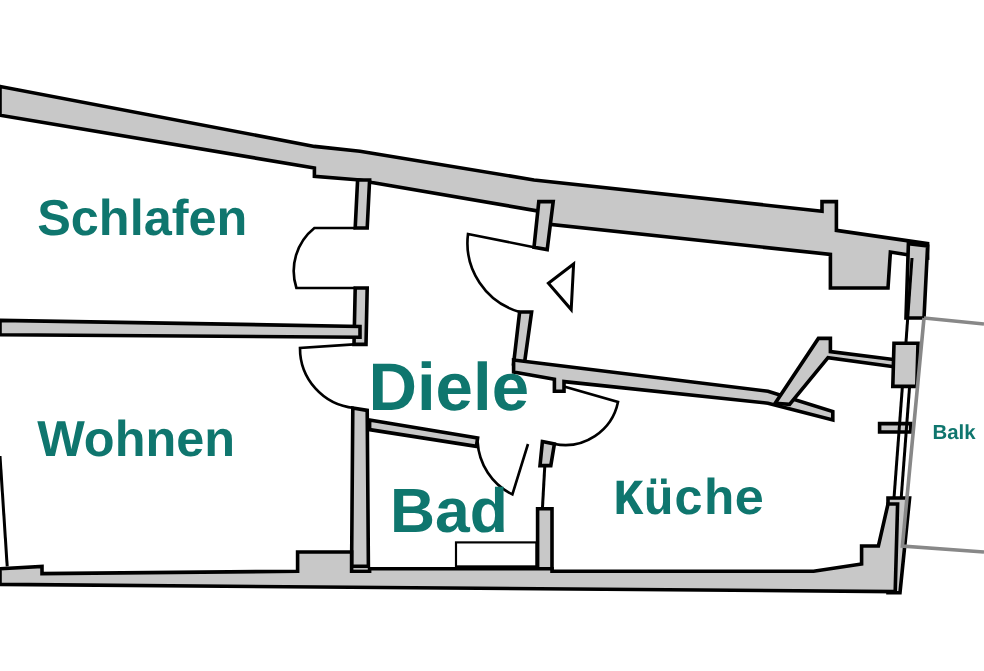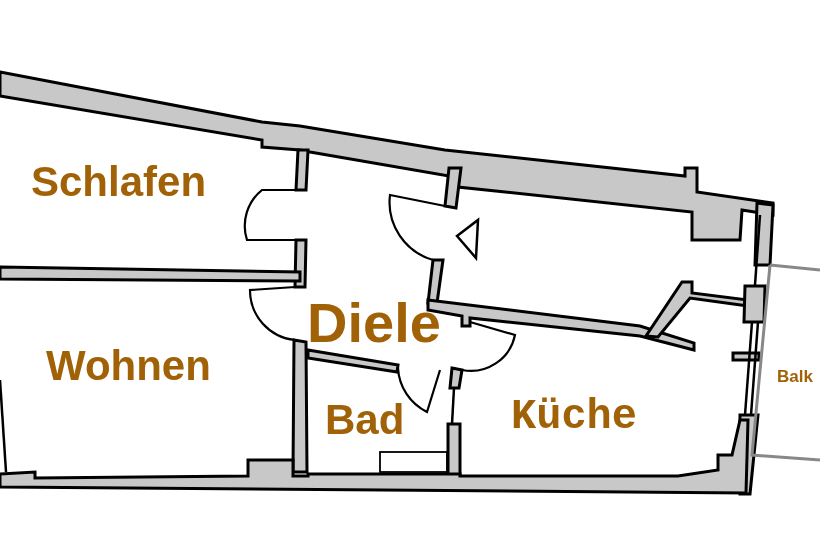--- a/index.html
+++ b/index.html
@@ -2,21 +2,21 @@
 <html><head>
 <meta charset="utf-8">
 <style>
   html, body { margin: 0; padding: 0; background: #ffffff; }
   body { width: 820px; height: 559px; overflow: hidden; position: relative; font-family: "Liberation Sans", sans-serif; }
   #plan { position: absolute; left: 0; top: 0; width: 820px; height: 559px; }
   .wall { fill: #c8c8c8; stroke: #000; stroke-width: 3; stroke-linejoin: miter; }
   .thin { fill: none; stroke: #000; stroke-width: 2.5; }
   .door { fill: none; stroke: #000; stroke-width: 2.2; }
   .balk { fill: none; stroke: #888; stroke-width: 3; }
-  .room-label { position: absolute; color: #a16207; font-weight: bold; font-family: "Liberation Sans", sans-serif; white-space: nowrap; }
+  .room-label { position: absolute; color: #0f766e; font-weight: bold; font-family: "Liberation Sans", sans-serif; white-space: nowrap; }
 </style>
 </head>
 <body>
 
 <div>
 <svg id="plan" viewBox="0 0 820 559">
 
   <polygon class="wall" points="0,72 262,122 300,126 445,150 685,176 685,168 697,168 697,192 773,203 773,215 742,210 740,240 692,240 692,212 458,187 455,177 310,152 300,150 262,147 262,140 0,96"></polygon>
 
   <polygon class="wall" points="757,203 773,205 770,265 755,265"></polygon>
@@ -63,18 +63,18 @@
   <path class="door" d="M470,322 L515,335 A45,45 0 0 1 462,370"></path>
   <path class="door" d="M398,368 A52,52 0 0 0 427,412 L440,370"></path>
 
   <polygon points="457,236 478,220 476,258" fill="none" stroke="#000" stroke-width="2.5"></polygon>
 
   <polyline class="balk" points="770,265 820,270"></polyline>
   <polyline class="balk" points="770,265 752,455 820,460"></polyline>
 </svg>
 
 <div class="room-label" style="left:31px; top:158px; font-size:42px;">Schlafen</div>
-<div class="room-label" style="left:31px; top:342px; font-size:42px;margin-left:15px;">Wohnen</div>
+<div class="room-label" style="left:31px; top:342px; font-size:42px;">Wohnen</div>
 <div class="room-label" style="left:307px; top:290px; font-size:56px;">Diele</div>
-<div class="room-label" style="left:325px; top:396px; font-size:42px;">Bad</div>
+<div class="room-label" style="left:325px; top:396px; font-size:52px;">Bad</div>
 <div class="room-label" style="left:511px; top:393px; font-size:42px;font-family:Liberation Mono, monospace;">Küche</div>
-<div class="room-label" style="left:777px; top:351px; font-size:17px;margin-top:16px;">Balk</div>
+<div class="room-label" style="left:777px; top:351px; font-size:17px;">Balk</div>
 </div>
 
 </body></html>

